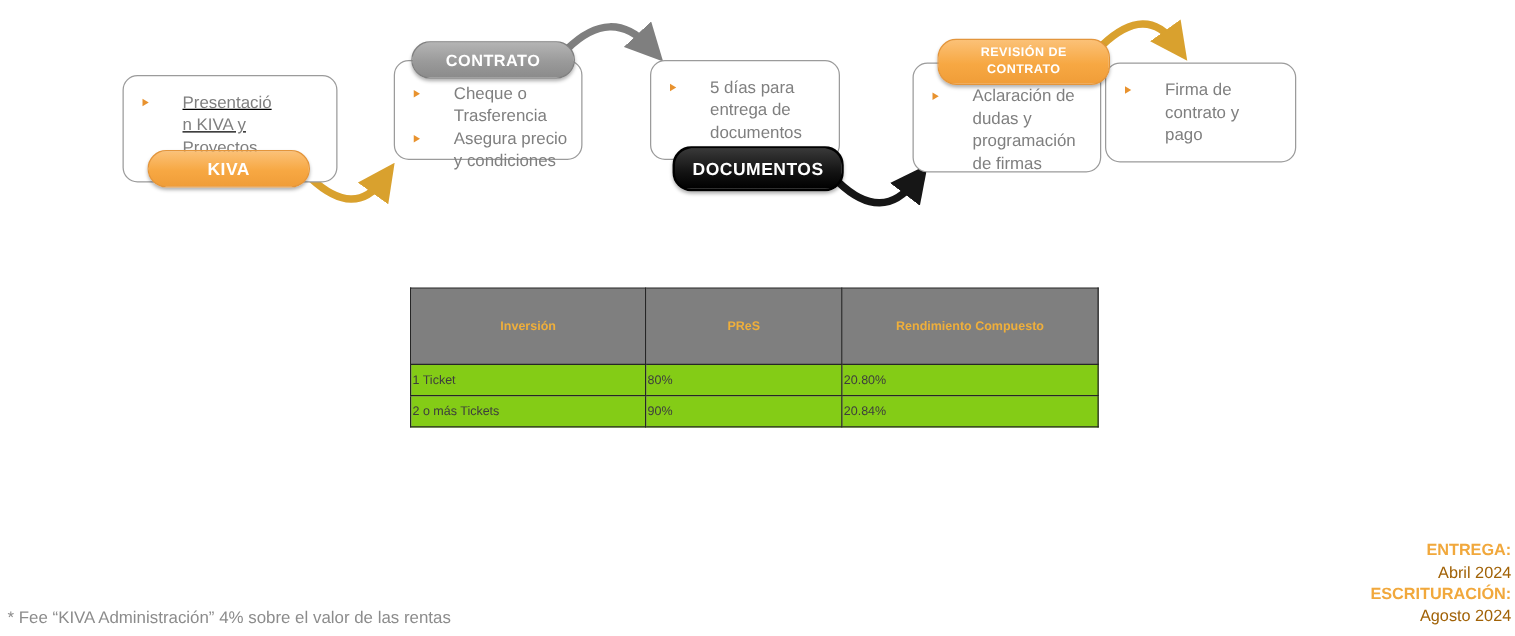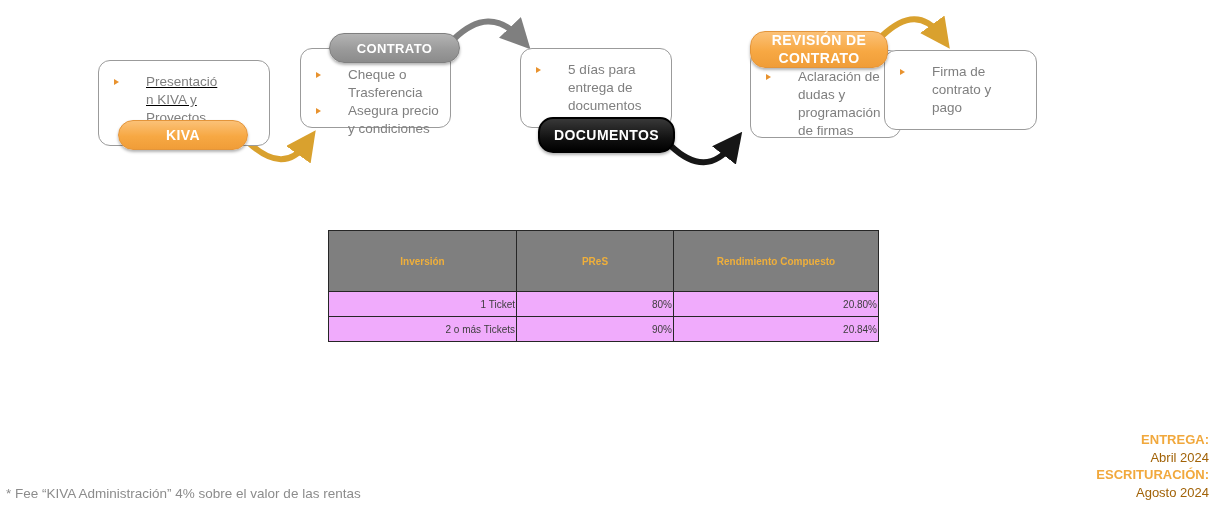--- a/index.html
+++ b/index.html
@@ -33,22 +33,22 @@
   .pill.black{background:linear-gradient(180deg,#383838 0%,#121212 60%,#000000 100%);border:2px solid #000000;}
   .returns-table{
     position:absolute;left:328px;top:230px;width:550px;border-collapse:collapse;
     font-size:10px;z-index:1;table-layout:fixed;
   }
   .returns-table th{
     background:#7f7f7f;color:#efaf3b;font-weight:bold;height:58px;
     border:1.6px solid #262626;text-align:center;vertical-align:middle;
   }
   .returns-table td{
-    background:#f0abfc;color:#3d3d3d;height:22px;border:1.6px solid #262626;
-    text-align:right;vertical-align:middle;
+    background:#84cc16;color:#3d3d3d;height:22px;border:1.6px solid #262626;
+    text-align:left;vertical-align:middle;
   }
   .footnote{position:absolute;left:6px;top:486px;font-size:13.5px;color:#8c8c8c;}
   .schedule{position:absolute;right:3px;top:431px;text-align:right;font-size:13px;line-height:17.5px;}
   .sched-label{color:#f1a83c;font-weight:bold;}
   .sched-value{color:#a16207;}
 </style>
 </head>
 <body>
 
 <div class="canvas">
@@ -76,21 +76,21 @@
       <div class="bullet">
         <span class="tri"></span>
         <span class="bullet-text">Presentació
 n KIVA y
 Proyectos</span>
       </div>
     </div>
   </div>
   <div class="pill orange" style="left:118px;top:120px;width:130px;height:30px;font-size:14px;">KIVA</div>
 
-  <div class="stage-box" style="left:300px;top:48px;width:151px;height:80px;">
+  <div class="stage-box" style="left:315px;top:48px;width:151px;height:80px;">
     <div class="bullets pad-lg">
       <div class="bullet">
         <span class="tri"></span>
         <span class="bullet-text">Cheque o
 Trasferencia</span>
       </div>
       <div class="bullet">
         <span class="tri"></span>
         <span class="bullet-text">Asegura precio
 y condiciones</span>
@@ -104,32 +104,32 @@
       <div class="bullet">
         <span class="tri"></span>
         <span class="bullet-text">5 días para
 entrega de
 documentos</span>
       </div>
     </div>
   </div>
   <div class="pill black" style="left:538px;top:117px;width:137px;height:36px;font-size:14px;">DOCUMENTOS</div>
 
-  <div class="stage-box" style="left:730px;top:50px;width:151px;height:88px;margin-left:20px;">
+  <div class="stage-box" style="left:730px;top:50px;width:151px;height:88px;">
     <div class="bullets pad-lg">
       <div class="bullet">
         <span class="tri"></span>
         <span class="bullet-text">Aclaración de
 dudas y
 programación
 de firmas</span>
       </div>
     </div>
   </div>
-  <div class="pill orange" style="left:750px;top:31px;width:138px;height:37px;font-size:14px;line-height:1.25;">REVISIÓN DE
+  <div class="pill orange" style="left:750px;top:31px;width:138px;height:37px;font-size:10px;line-height:1.25;">REVISIÓN DE
 CONTRATO</div>
 
   <div class="stage-box" style="left:884px;top:50px;width:153px;height:80px;">
     <div class="bullets">
       <div class="bullet">
         <span class="tri"></span>
         <span class="bullet-text">Firma de
 contrato y
 pago</span>
       </div>

